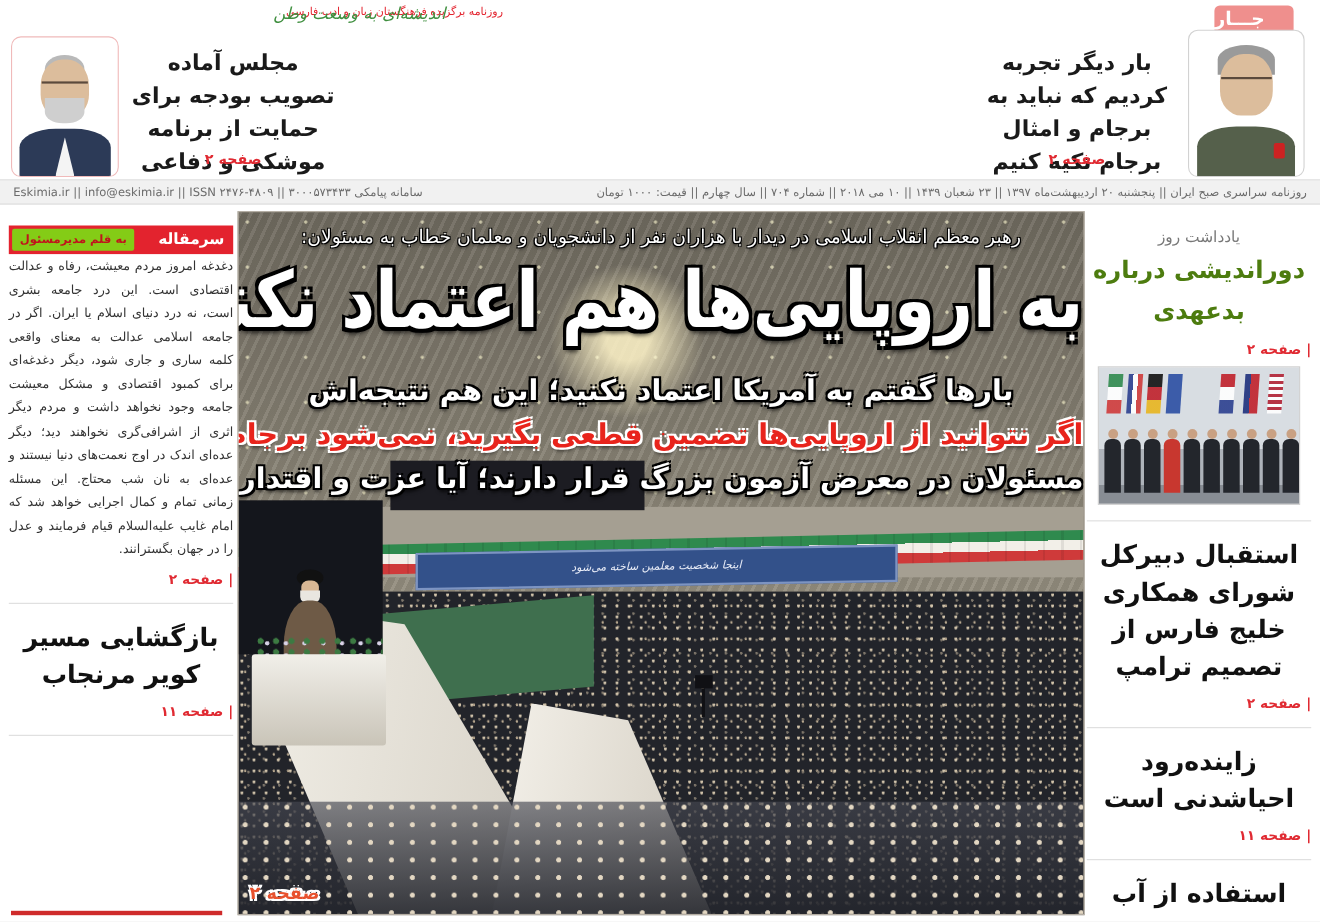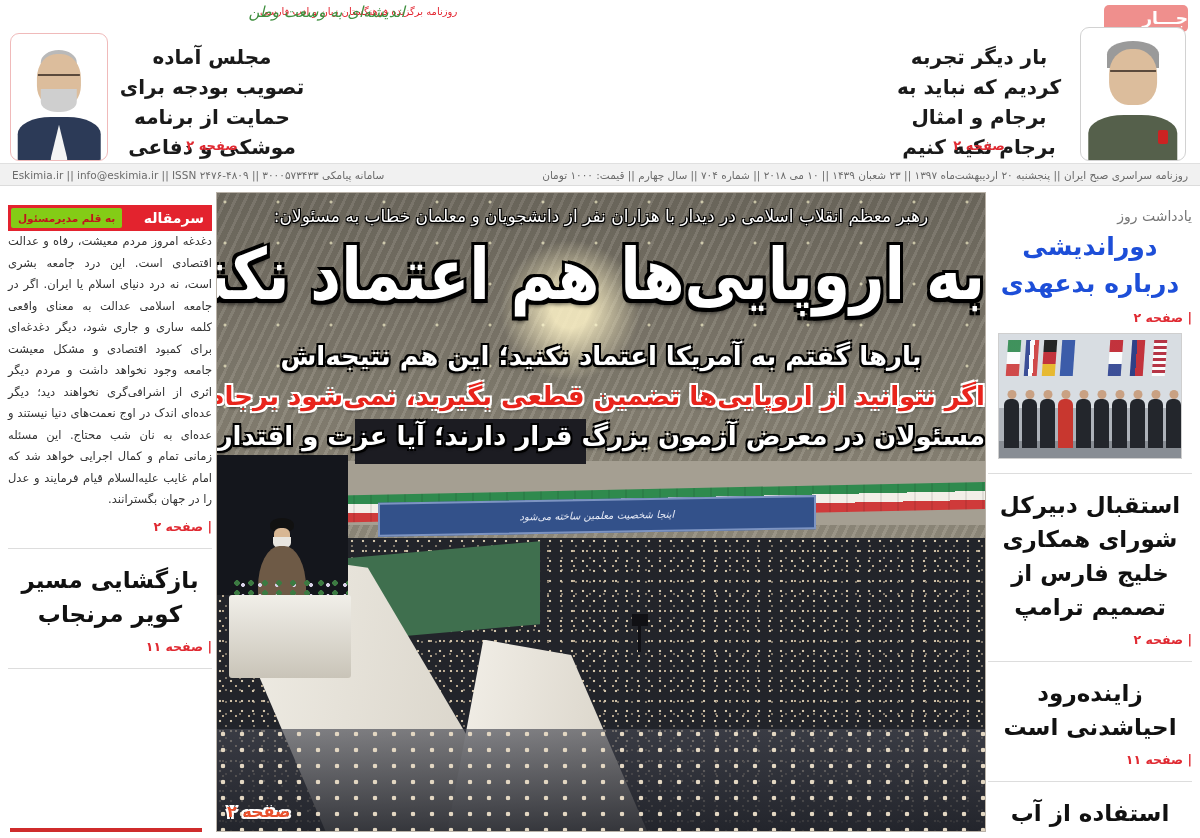--- a/index.html
+++ b/index.html
@@ -1,22 +1,22 @@
 <!DOCTYPE html>
 <html lang="fa" dir="rtl"><head>
 <meta charset="utf-8">
 <style>
   * { margin:0; padding:0; box-sizing:border-box; }
   html,body { background:#e9e9e9; }
   body { font-family:"DejaVu Sans", sans-serif; }
   .page { position:relative; width:1200px; height:838px; background:#fff; overflow:hidden; margin:0 auto; direction:rtl; }
 
   
-  .corner-tab { position:absolute; left:1104px; top:5px; width:84px; height:27px; background:#ef8f8d; color:#fff;
-    border-radius:5px; text-align:right; font-weight:bold; font-size:17px; line-height:27px; }
+  .corner-tab { position:absolute; left:1104px; top:5px; width:72px; height:27px; background:#ef8f8d; color:#fff;
+    border-radius:5px; text-align:left; font-weight:bold; font-size:17px; line-height:27px; }
   .portrait-box { position:absolute; background:#fff; border:1px solid #d8cfcf; border-radius:9px; overflow:hidden; }
   .portrait-left  { right:14px;  top:27px; width:106px; height:134px; border-color:#d2d2d2; }
   .portrait-right { left:10px; top:33px; width:98px;  height:128px; border-color:#f0baba; }
   .p-head { position:absolute; left:50%; transform:translateX(-50%); top:16%; width:46%; height:42%; background:#dcbd9c; border-radius:45% 45% 40% 40%; }
   .p-hair { position:absolute; left:50%; transform:translateX(-50%); top:10%; width:50%; height:20%; background:#9a9a9a; border-radius:50% 50% 0 0; }
   .p-glasses { position:absolute; left:50%; transform:translateX(-50%); top:32%; width:44%; height:9%; border-top:2px solid #5b4a3c; }
   .p-beard { position:absolute; left:50%; transform:translateX(-50%); top:44%; width:38%; height:18%; background:#cfcfcf; border-radius:0 0 45% 45%; }
   .p-torso { position:absolute; left:50%; transform:translateX(-50%); bottom:0; width:86%; height:34%; border-radius:40% 40% 0 0; }
   .uniform { background:#55604b; }
   .suit    { background:#2c3a57; }
@@ -47,22 +47,22 @@
   .edit-header .sec-label { position:absolute; right:8px; top:0; line-height:26px; color:#fff; font-weight:bold; font-size:14px; }
   .edit-badge { position:absolute; left:3px; top:3px; height:20px; background:#84cc16; color:#c0141c; font-weight:bold; font-size:10.5px;
     line-height:20px; padding:0 7px; border-radius:2px; }
   .edit-title { font-size:18px; font-weight:bold; color:#111; margin:12px 2px 8px; }
   .edit-body { font-size:11.5px; line-height:21.5px; color:#333; text-align:justify; }
   .page-ref { color:#e02a32; font-weight:bold; font-size:12.5px; margin-top:8px; }
   .divider { border-top:1px solid #ddd; margin:14px 0; }
   .small-story-title { font-size:23px; line-height:34px; font-weight:bold; color:#111; text-align:center; }
   .red-bar-bottom { position:absolute; bottom:2px; left:2px; width:192px; height:4px; background:#cf2b2b; }
 
-  .note-label { text-align:right; color:#777; font-size:14px; margin-top:16px; }
-  .note-title { text-align:center; font-size:25px; line-height:37px; font-weight:bold; color:#1d4ed8; margin-top:4px; }
+  .note-label { text-align:center; color:#777; font-size:14px; margin-top:16px; }
+  .note-title { text-align:center; font-size:22px; line-height:37px; font-weight:bold; color:#4d7c0f; margin-top:4px; }
   .rc-ref { text-align:right; }
 
   
   .jcpoa { position:relative; width:184px; height:126px; margin:8px auto 0; background:linear-gradient(#d8dde2 0 60%, #aeb3ba 60% 86%, #888d94 86%); overflow:hidden; border:1px solid #cfcfcf; }
   .flag { position:absolute; top:6px; width:13px; height:36px; transform:skewX(-4deg); opacity:.9; }
   .fig { position:absolute; bottom:10px; width:15px; height:58px; }
   .fig .fh { position:absolute; top:0; left:50%; transform:translateX(-50%); width:9px; height:9px; border-radius:50%; background:#c9a183; }
   .fig .fb { position:absolute; top:9px; left:0; width:15px; height:49px; border-radius:6px 6px 0 0; background:#23262c; }
   .fig.red .fb { background:#c8372f; }
 

